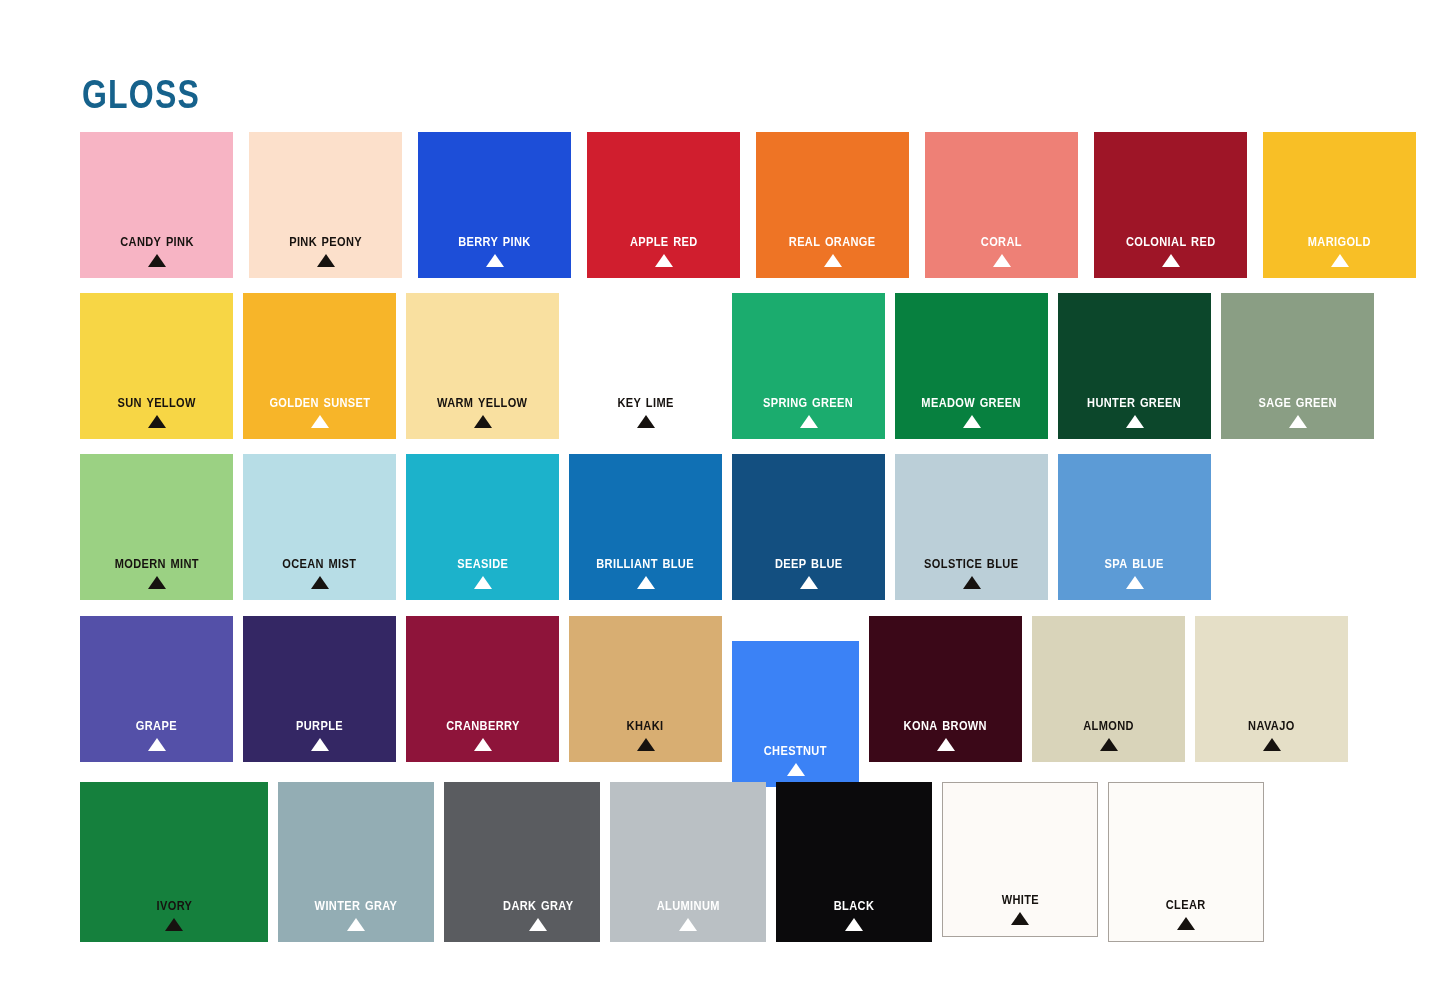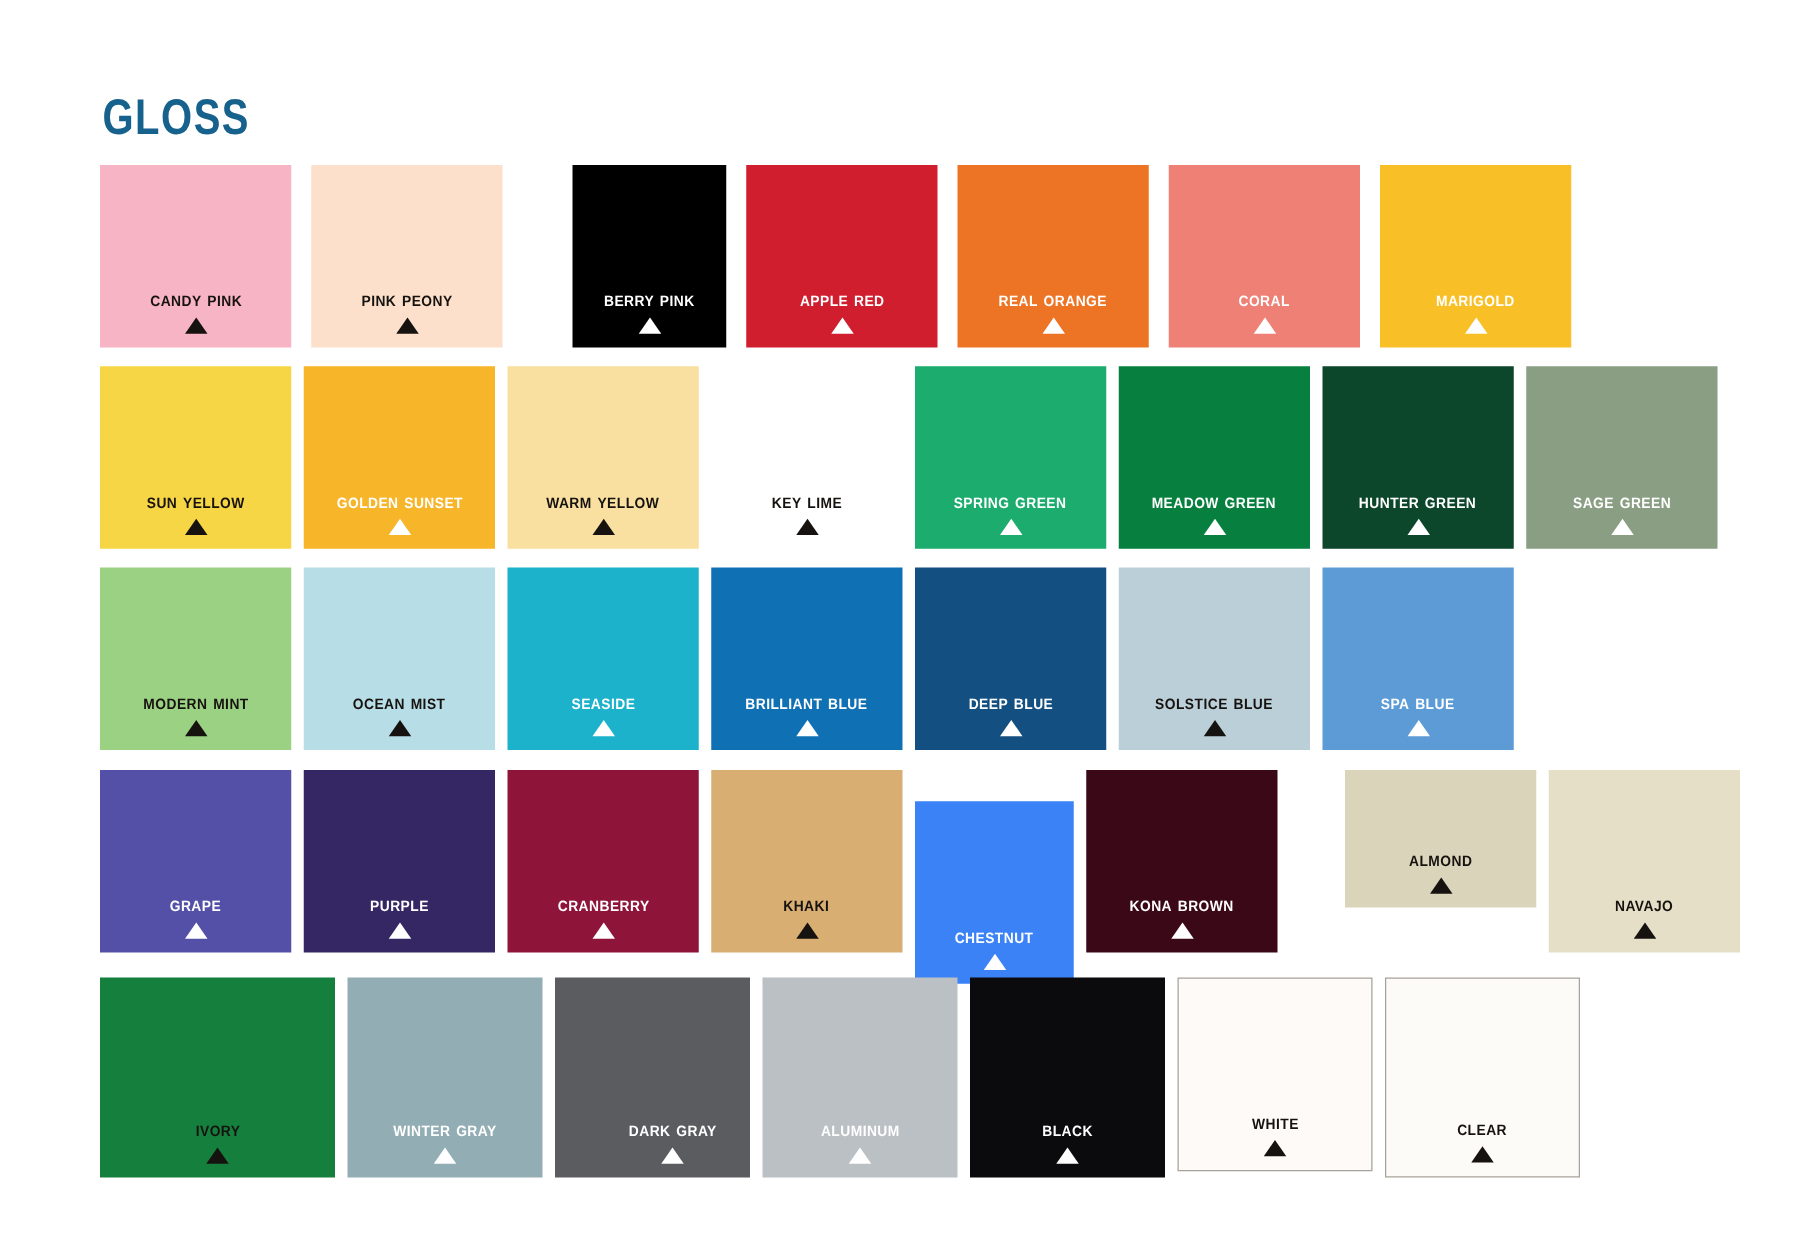--- a/index.html
+++ b/index.html
@@ -90,34 +90,38 @@
   <div id="grid-container">
       <div class="row" style="left: 80px; top: 132px; gap: 16px;">
         <div class="swatch" style="width: 153px; height: 146px; background: rgb(247, 180, 196);">
           <div class="swatch-label dark-text">Candy Pink</div>
           <div class="swatch-tri tri-dark"></div>
         </div>
         <div class="swatch" style="width: 153px; height: 146px; background: rgb(252, 224, 203);">
           <div class="swatch-label dark-text">Pink Peony</div>
           <div class="swatch-tri tri-dark"></div>
         </div>
-        <div class="swatch" style="width: 123px; height: 146px; background: #000000; margin-left: 40px;">
+        <div class="swatch" style="width: 153px; height: 146px; background: #1d4ed8;">
           <div class="swatch-label light-text">Berry Pink</div>
           <div class="swatch-tri tri-light"></div>
         </div>
         <div class="swatch" style="width: 153px; height: 146px; background: rgb(208, 30, 46);">
           <div class="swatch-label light-text">Apple Red</div>
           <div class="swatch-tri tri-light"></div>
         </div>
         <div class="swatch" style="width: 153px; height: 146px; background: rgb(238, 116, 37);">
           <div class="swatch-label light-text">Real Orange</div>
           <div class="swatch-tri tri-light"></div>
         </div>
         <div class="swatch" style="width: 153px; height: 146px; background: rgb(238, 128, 118);">
           <div class="swatch-label light-text">Coral</div>
+          <div class="swatch-tri tri-light"></div>
+        </div>
+        <div class="swatch" style="width: 153px; height: 146px; background: rgb(158, 21, 39);">
+          <div class="swatch-label light-text">Colonial Red</div>
           <div class="swatch-tri tri-light"></div>
         </div>
         <div class="swatch" style="width: 153px; height: 146px; background: rgb(248, 191, 38);">
           <div class="swatch-label light-text">Marigold</div>
           <div class="swatch-tri tri-light"></div>
         </div>
       </div>
       <div class="row" style="left: 80px; top: 293px; gap: 10px;">
         <div class="swatch" style="width: 153px; height: 146px; background: rgb(247, 214, 69);">
           <div class="swatch-label dark-text">Sun Yellow</div>
@@ -200,21 +204,21 @@
           <div class="swatch-tri tri-dark"></div>
         </div>
         <div class="swatch" style="width: 127px; height: 146px; background: #3b82f6; margin-top: 25px;">
           <div class="swatch-label light-text">Chestnut</div>
           <div class="swatch-tri tri-light"></div>
         </div>
         <div class="swatch" style="width: 153px; height: 146px; background: rgb(59, 8, 24);">
           <div class="swatch-label light-text">Kona Brown</div>
           <div class="swatch-tri tri-light"></div>
         </div>
-        <div class="swatch" style="width: 153px; height: 110px; background: rgb(217, 212, 186); margin-left: 44px;">
+        <div class="swatch" style="width: 153px; height: 146px; background: rgb(217, 212, 186);">
           <div class="swatch-label dark-text">Almond</div>
           <div class="swatch-tri tri-dark"></div>
         </div>
         <div class="swatch" style="width: 153px; height: 146px; background: rgb(229, 223, 199);">
           <div class="swatch-label dark-text">Navajo</div>
           <div class="swatch-tri tri-dark"></div>
         </div>
       </div>
       <div class="row" style="left: 80px; top: 782px; gap: 10px;">
         <div class="swatch" style="width: 188px; height: 160px; background: #15803d;">

